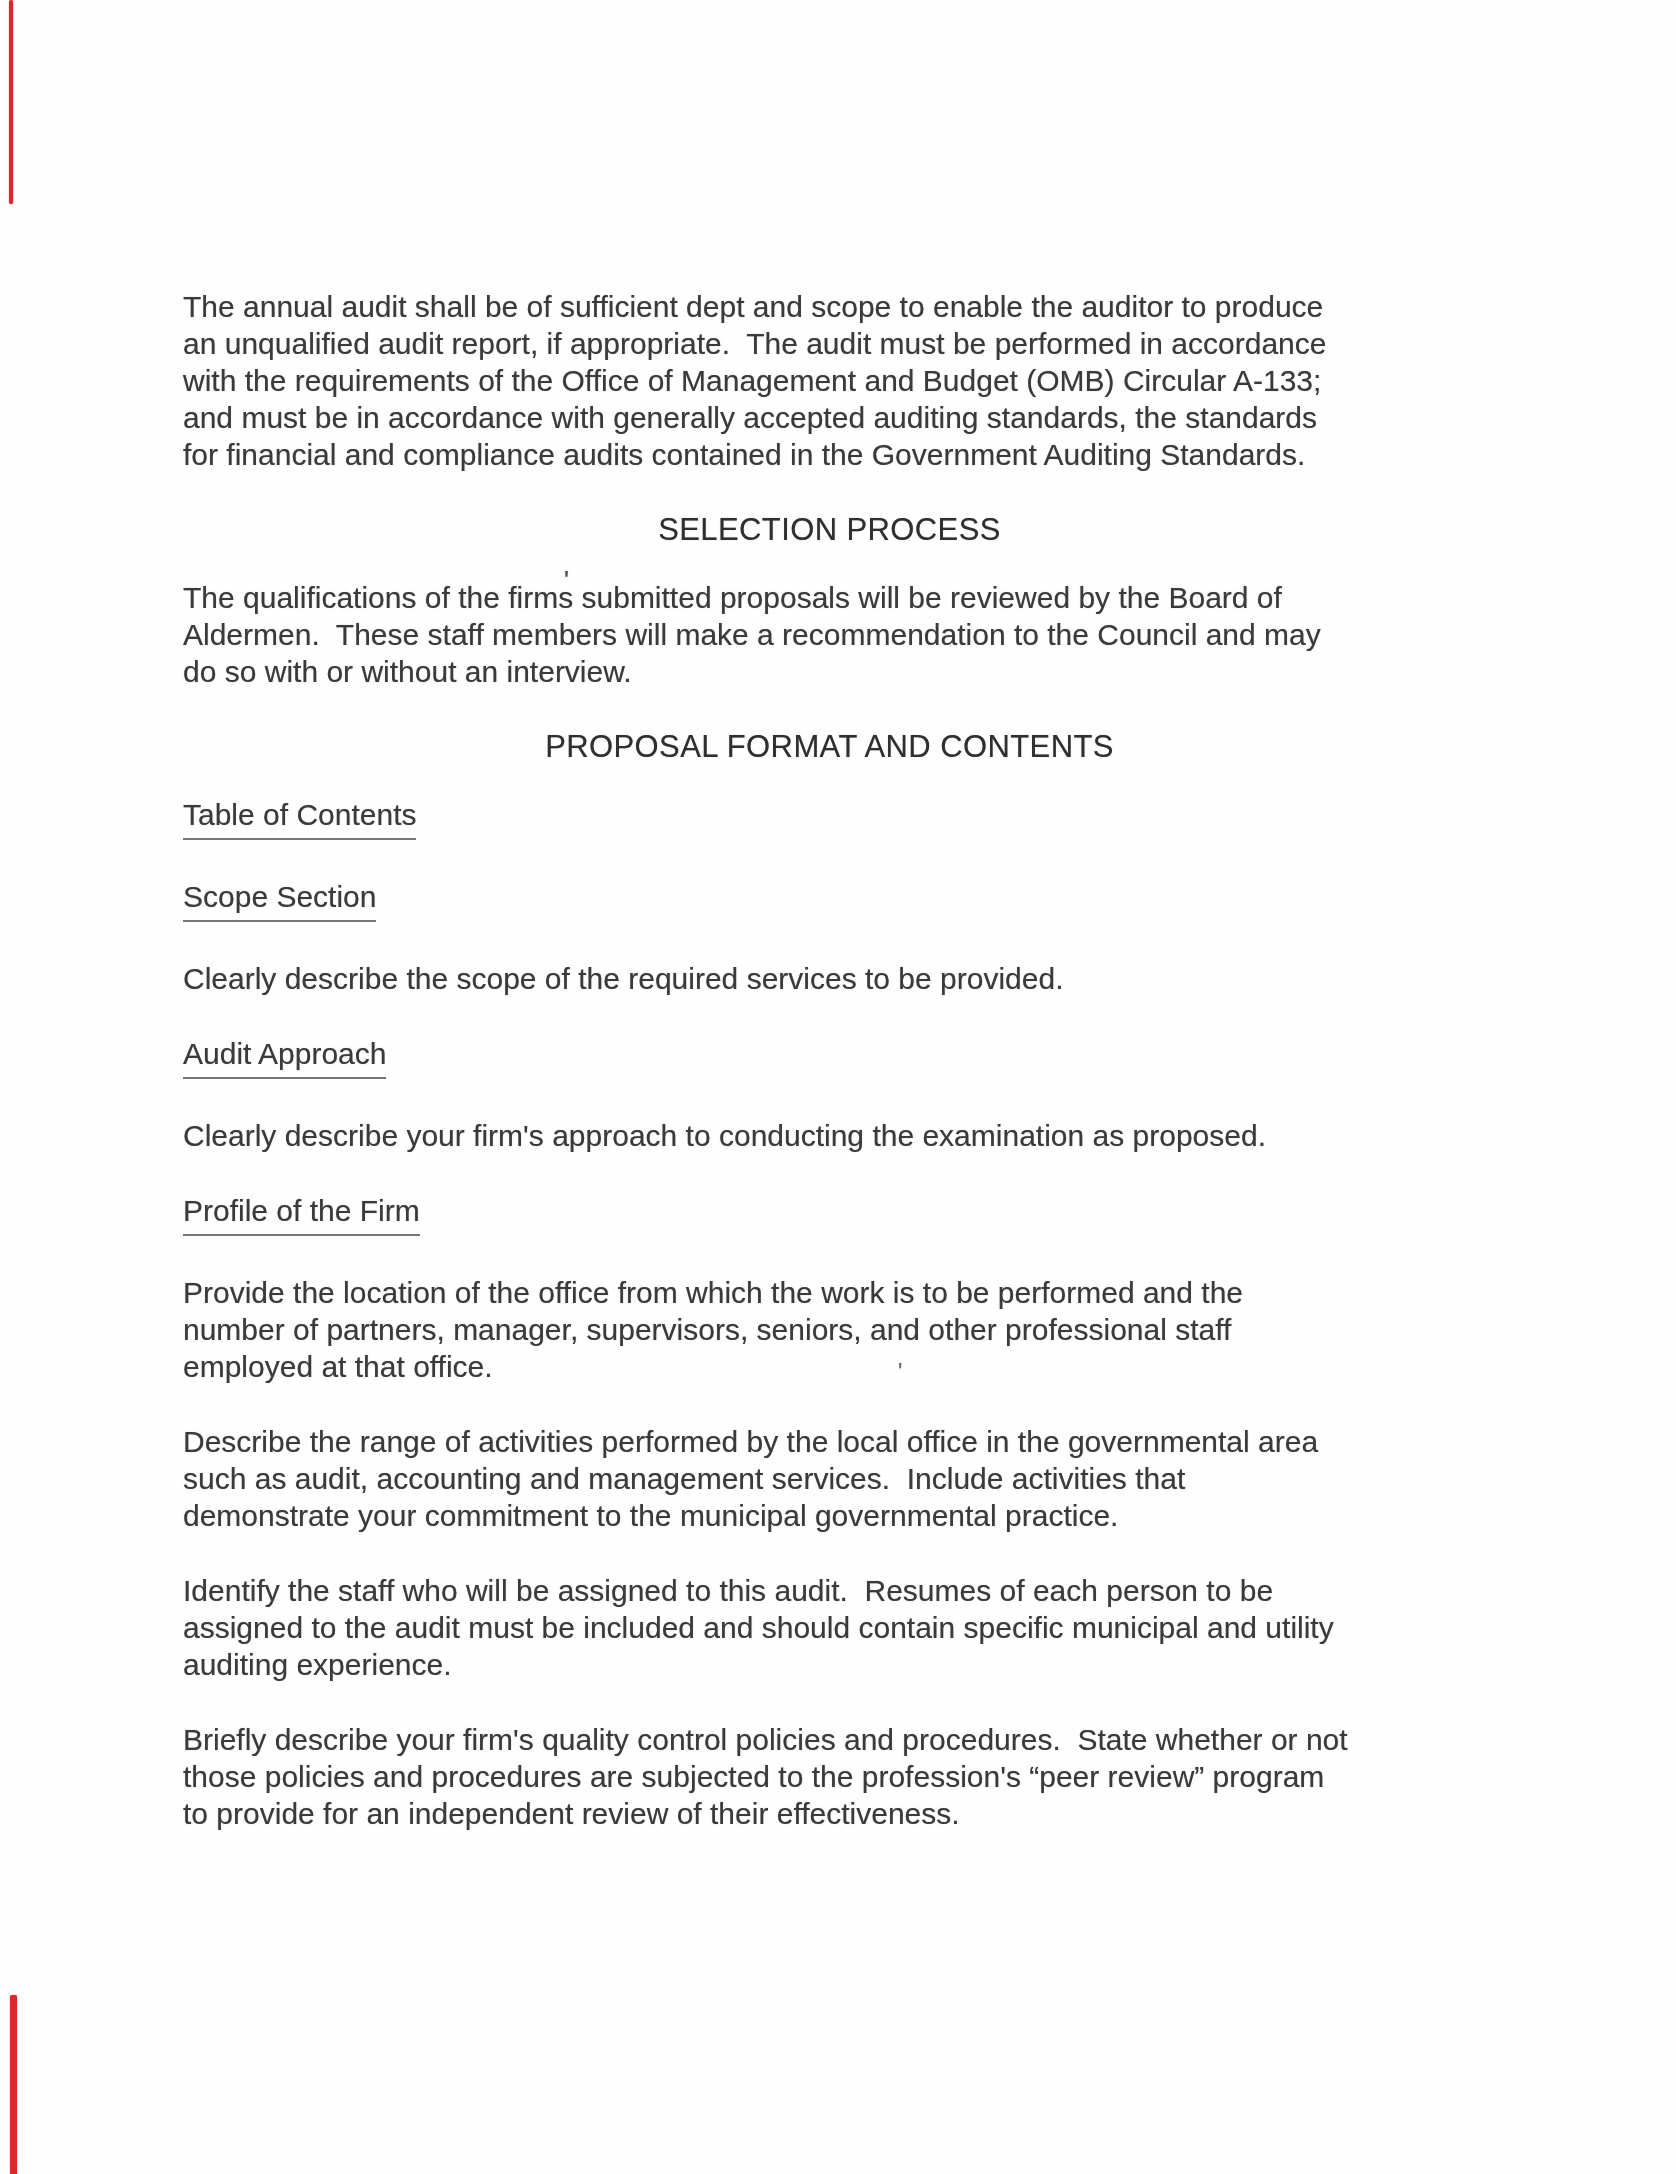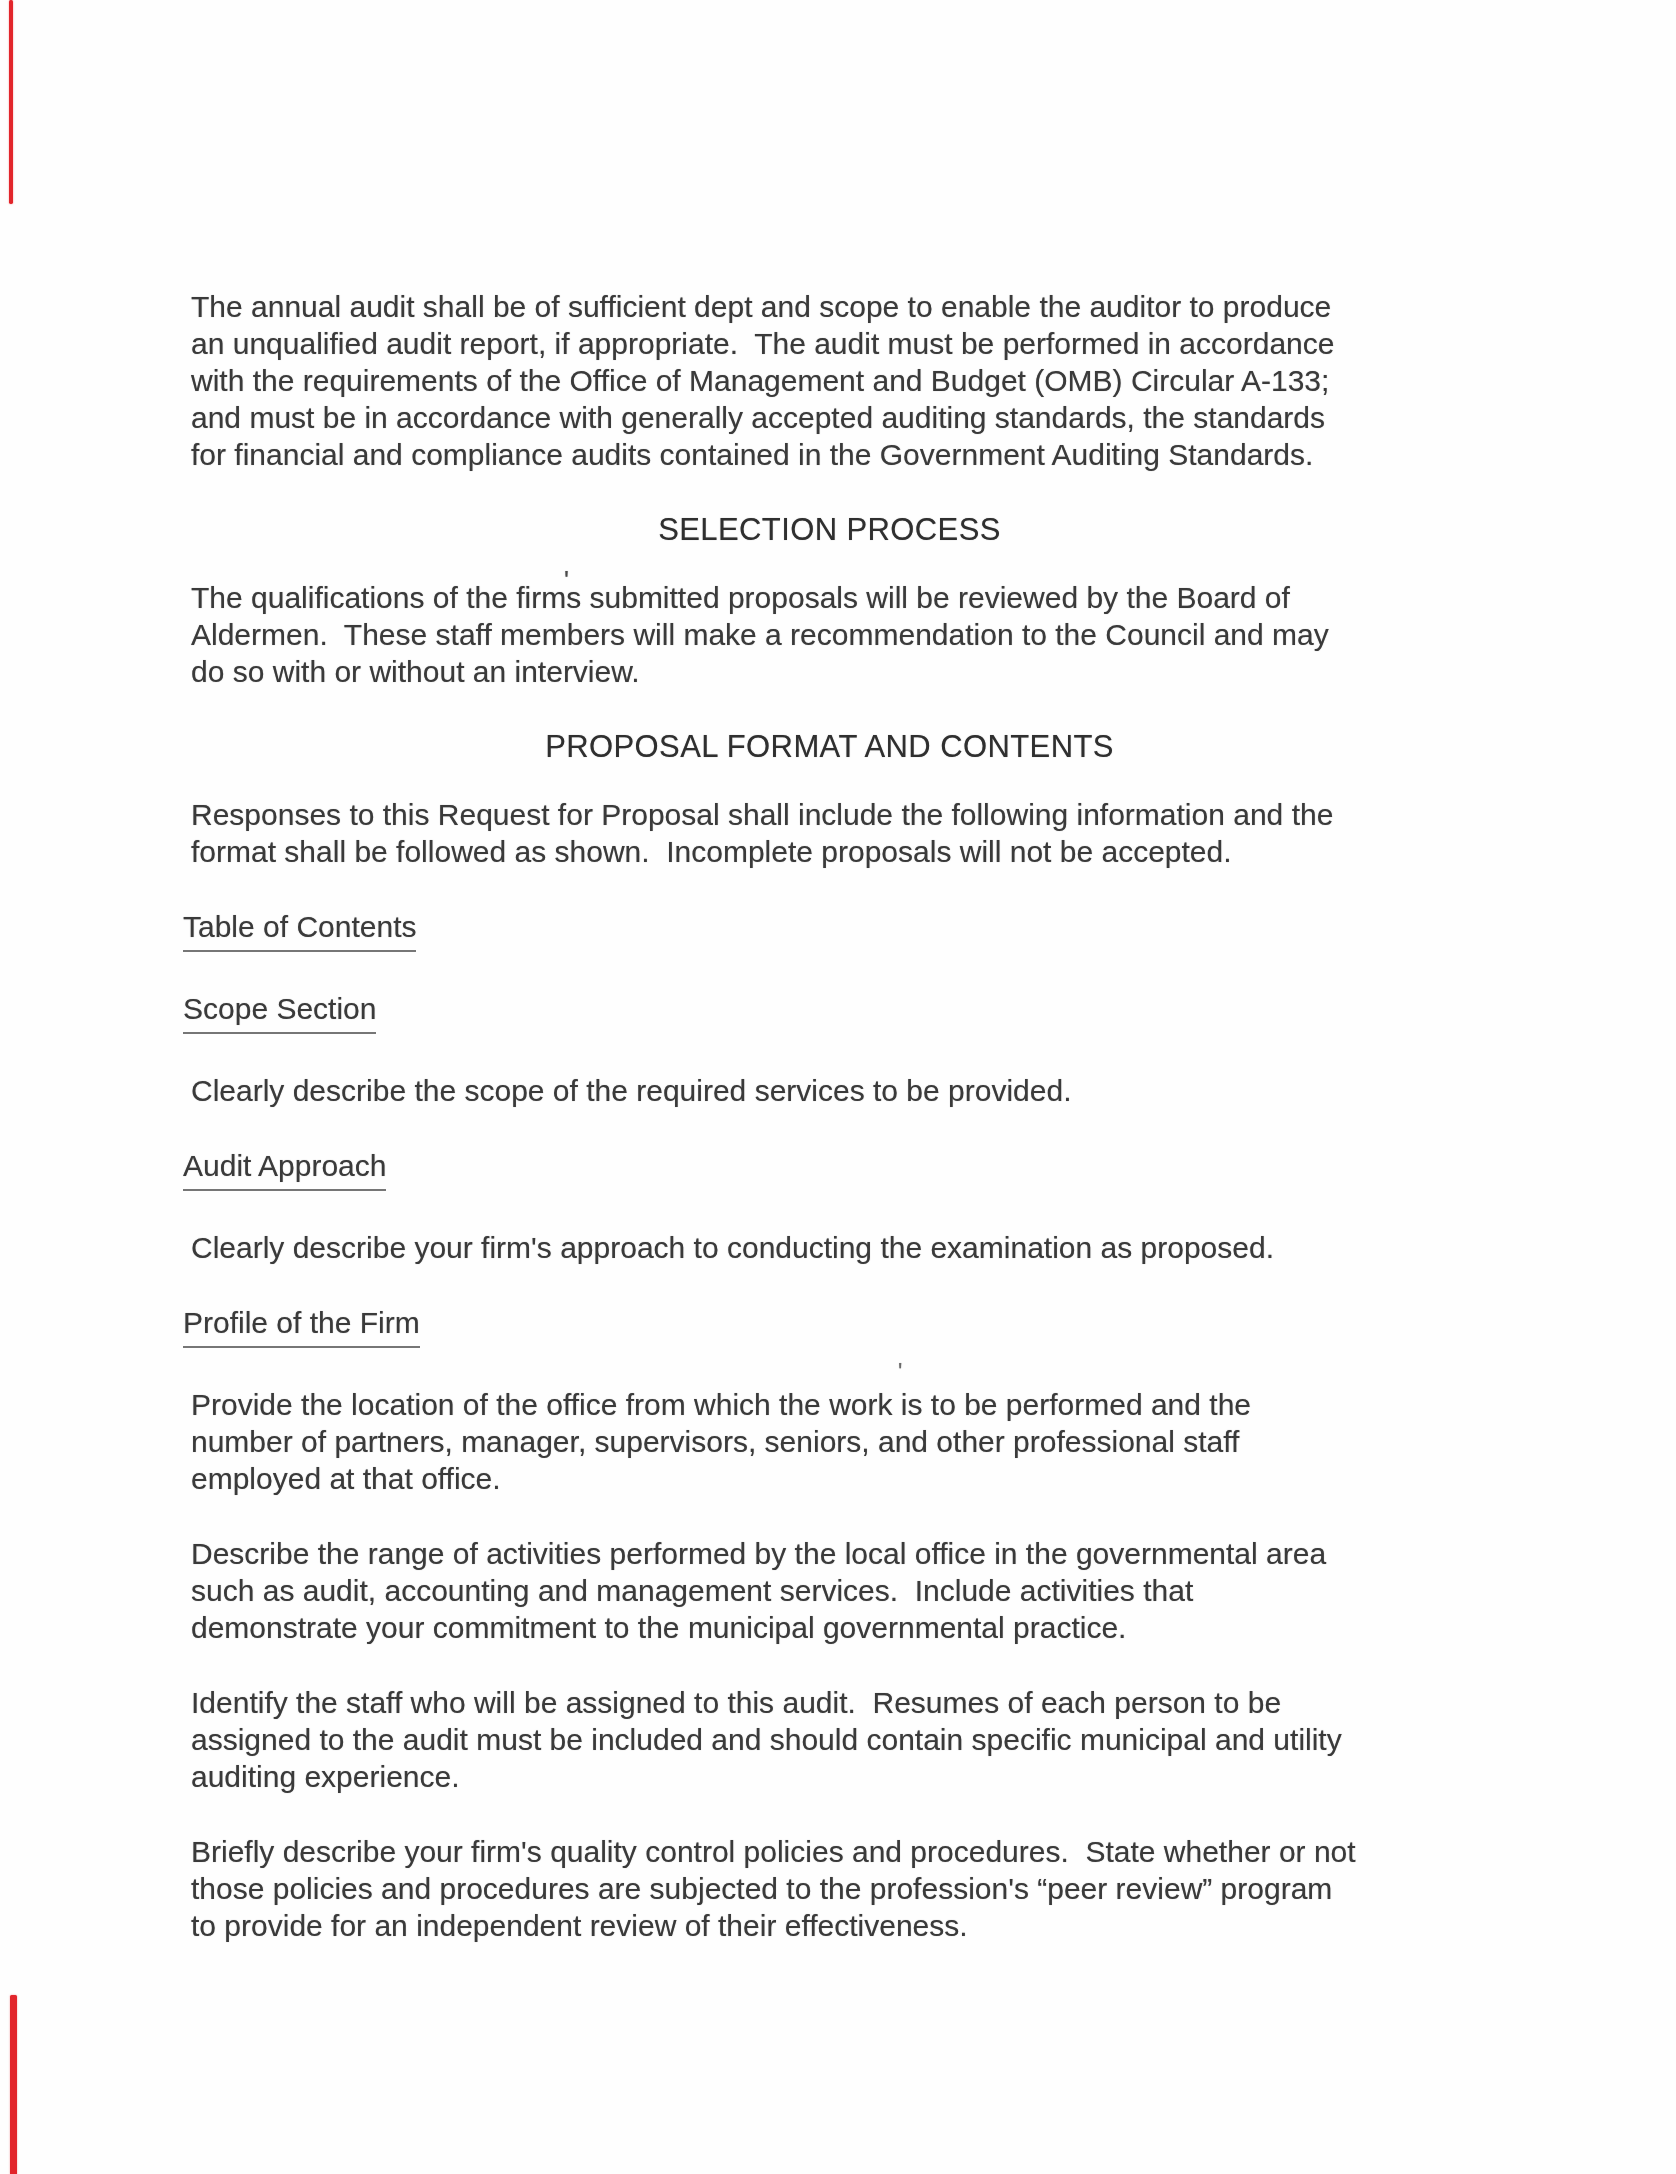--- a/index.html
+++ b/index.html
@@ -22,21 +22,21 @@
     box-sizing: border-box;
     width: 1677px;
     padding: 288px 201px 0 183px;
     color: #3a3a3a;
     font-size: 30px;
     line-height: 37px;
     text-shadow: 0 0 0.9px rgba(70,70,70,0.55);
     filter: blur(0.3px);
   }
   .para {
-    margin: 0 0 38px 8px;
+    margin: 0 0 38px 0;
     white-space: pre-wrap;
   }
   .heading {
     margin: 7px 0 31px 0;
     font-size: 31px;
     font-weight: normal;
     text-align: center;
     letter-spacing: 0.4px;
     color: #2f2f2f;
     white-space: pre-wrap;
@@ -106,22 +106,20 @@
 for financial and compliance audits contained in the Government Auditing Standards.</p>
 
     <h2 class="heading">SELECTION PROCESS</h2>
 
     <p class="para">The qualifications of the firms submitted proposals will be reviewed by the Board of
 Aldermen.  These staff members will make a recommendation to the Council and may
 do so with or without an interview.</p>
 
     <h2 class="heading">PROPOSAL FORMAT AND CONTENTS</h2>
 
-    <p class="para">Responses to this Request for Proposal shall include the following information and the
-format shall be followed as shown.  Incomplete proposals will not be accepted.</p>
 
     <h3 class="subheading"><span class="ul">Table of Contents</span></h3>
 
 
     <h3 class="subheading"><span class="ul">Scope Section</span></h3>
 
     <p class="para">Clearly describe the scope of the required services to be provided.</p>
 
     <h3 class="subheading"><span class="ul">Audit Approach</span></h3>
 

